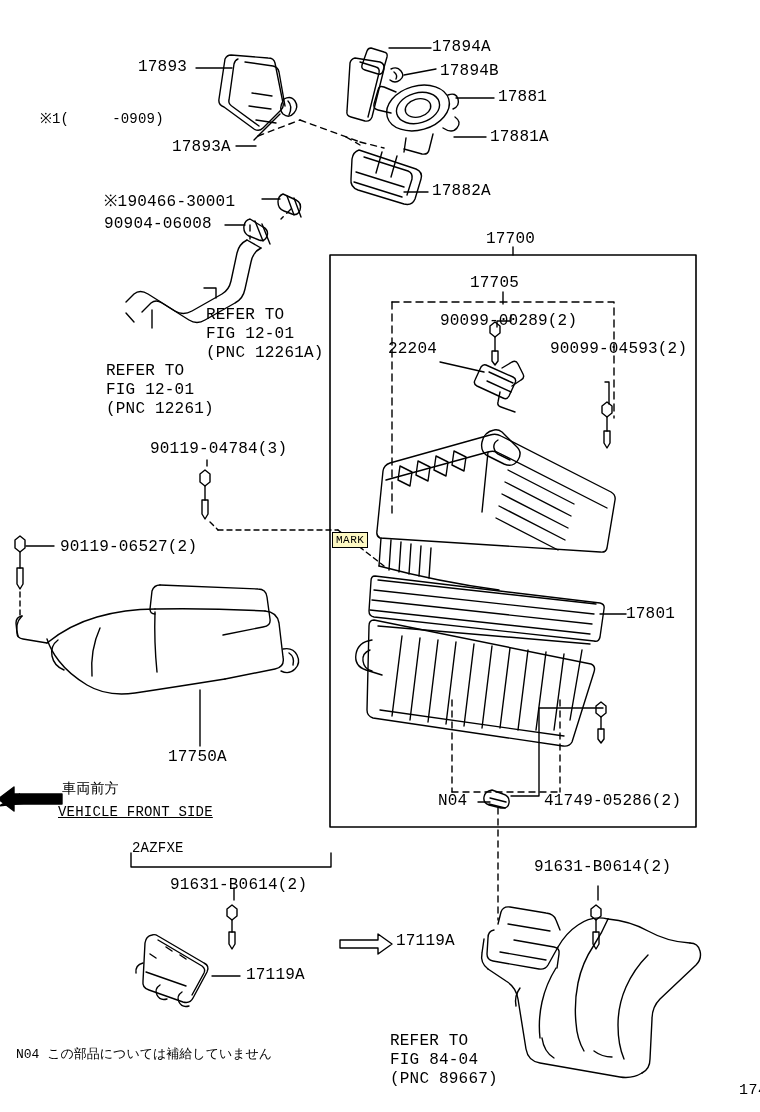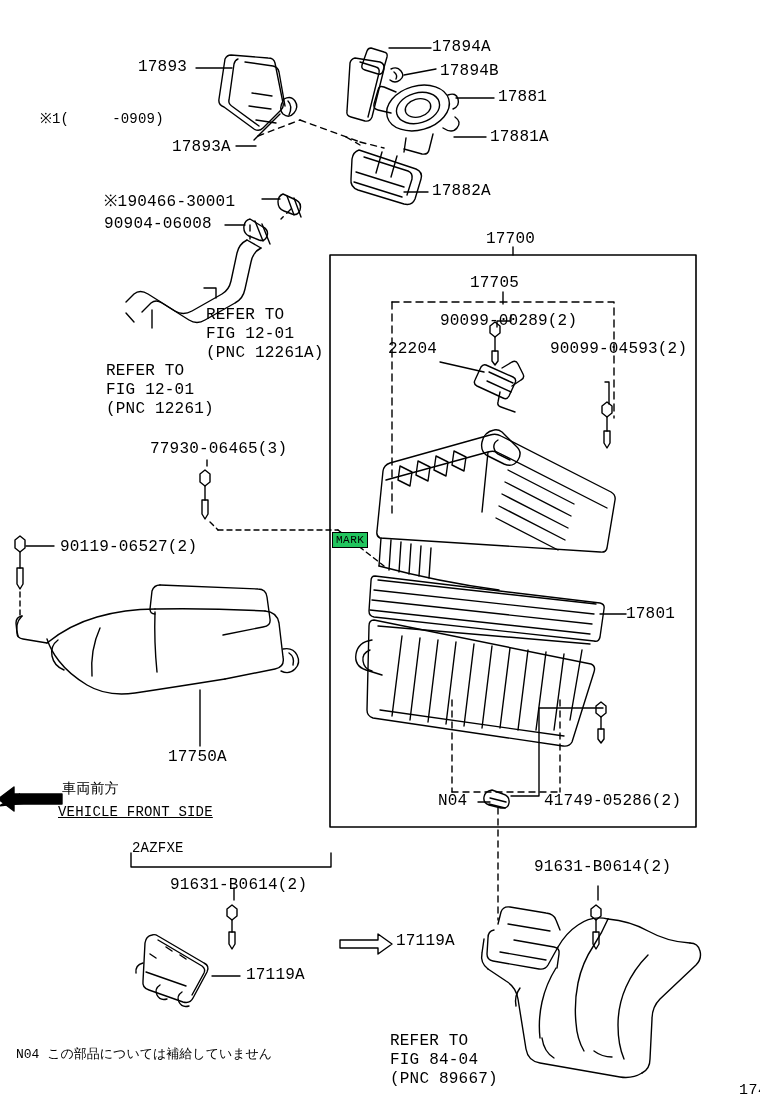--- a/index.html
+++ b/index.html
@@ -33,21 +33,21 @@
     top: 0;
     width: 760px;
     height: 1112px;
   }
   .mark-box {
     position: absolute;
     border: 1.5px solid #000;
     font-size: 11px;
     font-family: "Liberation Mono", "DejaVu Sans Mono", monospace;
     padding: 1px 3px;
-    background: #22c55e;
+    background: #fef9c3;
     letter-spacing: 0.5px;
   }
   .footnote {
     position: absolute;
     font-size: 13px;
     line-height: 1.35;
   }
   .dwgno {
     position: absolute;
     font-size: 15px;
@@ -304,21 +304,21 @@
   <div class="lbl" style="left:498px; top:88px;">17881</div>
   <div class="lbl" style="left:490px; top:128px;">17881A</div>
   <div class="lbl" style="left:432px; top:182px;">17882A</div>
   <div class="lbl" style="left:104px; top:189px;">※190466-30001</div>
   <div class="lbl" style="left:104px; top:215px;">90904-06008</div>
   <div class="lbl" style="left:486px; top:230px;">17700</div>
   <div class="lbl" style="left:470px; top:274px;">17705</div>
   <div class="lbl" style="left:388px; top:340px;">22204</div>
   <div class="lbl" style="left:440px; top:312px;">90099-00289(2)</div>
   <div class="lbl" style="left:550px; top:340px;">90099-04593(2)</div>
-  <div class="lbl" style="left:150px; top:440px;">77930-06465(3)</div>
+  <div class="lbl" style="left:150px; top:440px;">90119-04784(3)</div>
   <div class="lbl" style="left:60px; top:538px;">90119-06527(2)</div>
   <div class="lbl" style="left:626px; top:605px;">17801</div>
   <div class="lbl" style="left:168px; top:748px;">17750A</div>
   <div class="lbl" style="left:544px; top:792px;">41749-05286(2)</div>
   <div class="lbl" style="left:438px; top:792px;">N04</div>
   <div class="lbl" style="left:170px; top:876px;">91631-B0614(2)</div>
   <div class="lbl" style="left:534px; top:858px;">91631-B0614(2)</div>
   <div class="lbl" style="left:246px; top:966px;">17119A</div>
   <div class="lbl" style="left:396px; top:932px;">17119A</div>
 

